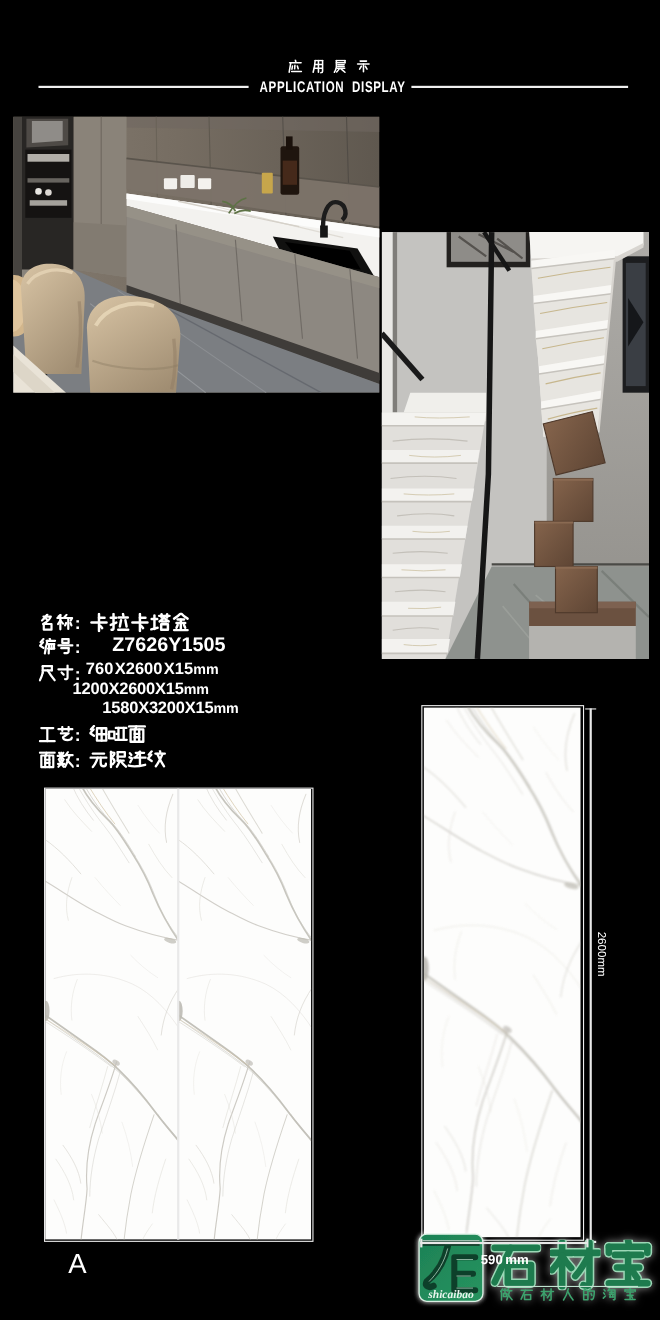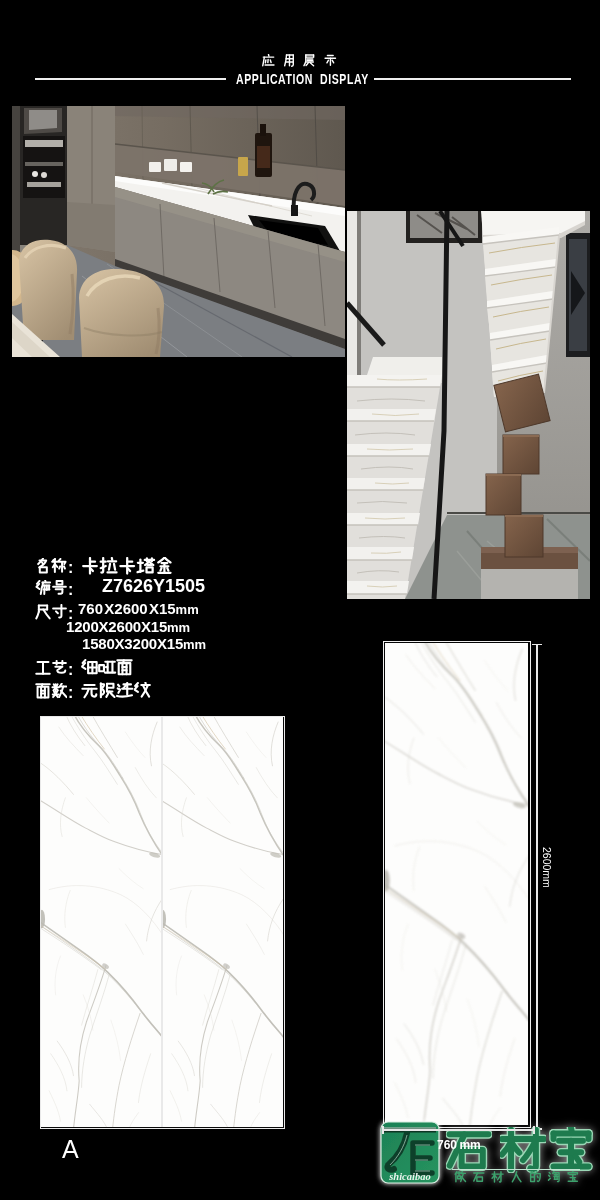--- a/index.html
+++ b/index.html
@@ -527,21 +527,21 @@
     <g transform="translate(0.0,0) scale(0.1600)">
       <use href="#g_chi" stroke="#fff" stroke-width="12.5"></use>
     </g>
     <g transform="translate(16.5,0) scale(0.1600)">
       <use href="#g_cun" stroke="#fff" stroke-width="12.5"></use>
     </g>
   </svg>
 <div class="lat" style="left:68px;top:606px;font-size:16px;">:</div>
 <div class="lat" style="left:78px;top:601px;font-size:15px;">760 X2600 X15<span style="font-size:13px">mm</span></div>
 <div class="lat" style="left:66px;top:619px;font-size:15px;letter-spacing:-0.2px;">1200X2600X15<span style="font-size:13px">mm</span></div>
-<div class="lat" style="left:82px;top:636px;font-size:15px;letter-spacing:-0.2px;">1580X3200X15<span style="font-size:13px">mm</span></div>
+<div class="lat" style="left:93px;top:636px;font-size:15px;letter-spacing:-0.2px;">1580X3200X15<span style="font-size:13px">mm</span></div>
 <svg class="zh" style="left:35px;top:660px" width="32" height="16" viewBox="0 0 32 16">
     <g transform="translate(0.0,0) scale(0.1600)">
       <use href="#g_gong" stroke="#fff" stroke-width="12.5"></use>
     </g>
     <g transform="translate(16.5,0) scale(0.1600)">
       <use href="#g_yi" stroke="#fff" stroke-width="12.5"></use>
     </g>
   </svg>
 <div class="lat" style="left:68px;top:662px;font-size:16px;">:</div>
 <svg class="zh" style="left:81px;top:659px" width="52" height="17" viewBox="0 0 52 17">
@@ -725,12 +725,12 @@
         <use href="#g_de" stroke="#3da26d" stroke-width="12"></use>
       </g>
       <g transform="translate(94.0,0) scale(0.1200)">
         <use href="#g_tao" stroke="#3da26d" stroke-width="12"></use>
       </g>
       <g transform="translate(112.80000000000001,0) scale(0.1200)">
         <use href="#g_bao" stroke="#3da26d" stroke-width="12"></use>
       </g>
     </svg>
 </div>
-<div class="lat" style="left:437px;top:1139px;font-size:12px;">760 mm</div>
+<div class="lat" style="left:437px;top:1139px;font-size:12px;">590 mm</div>
 </body></html>

